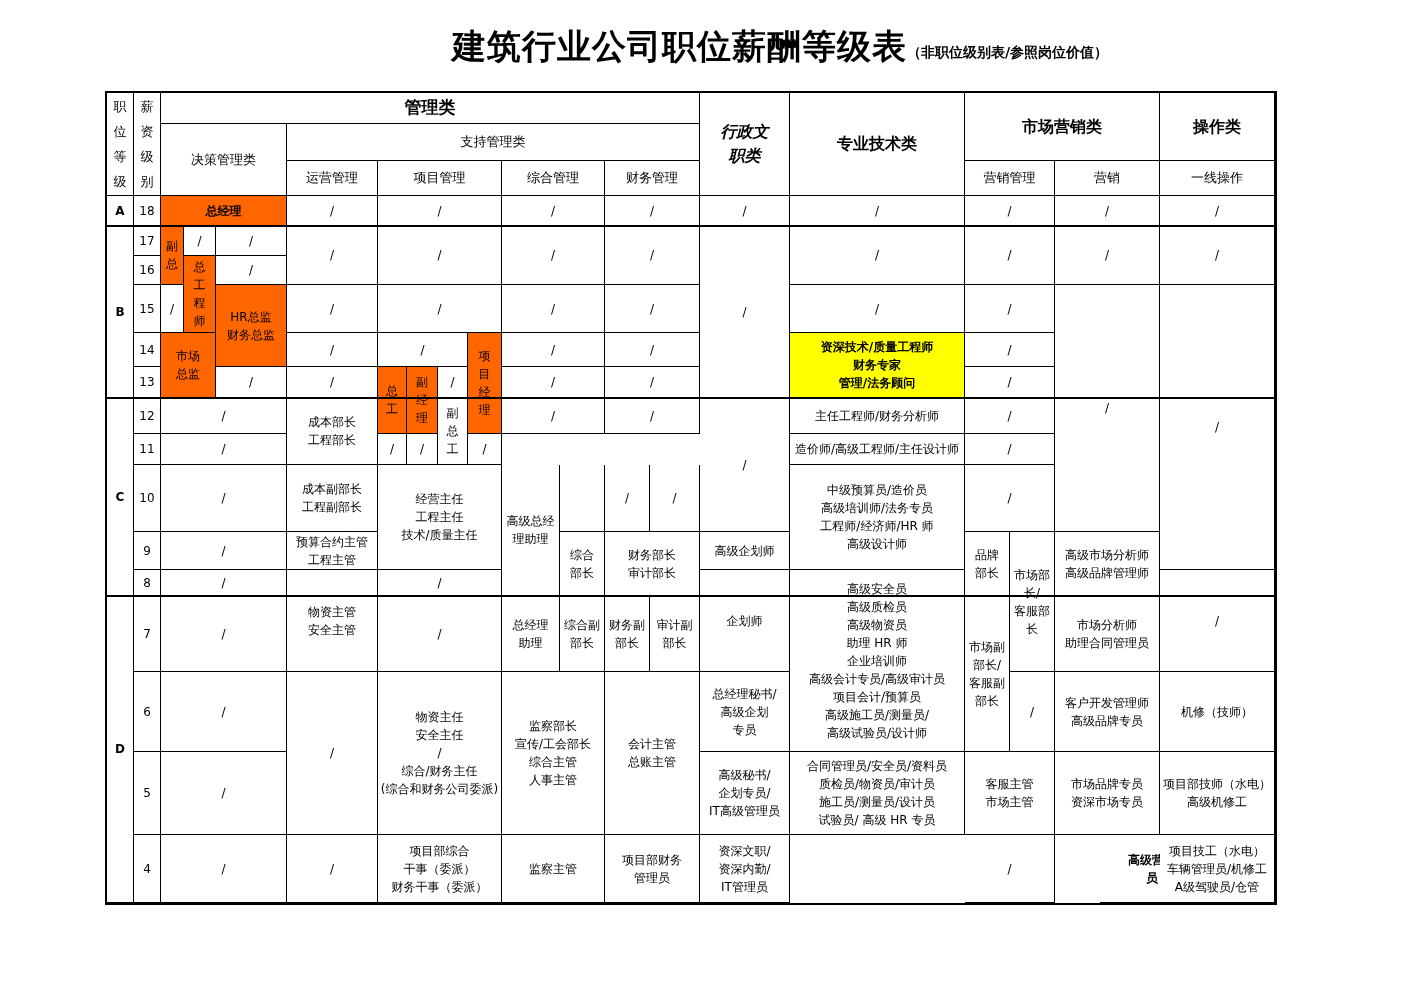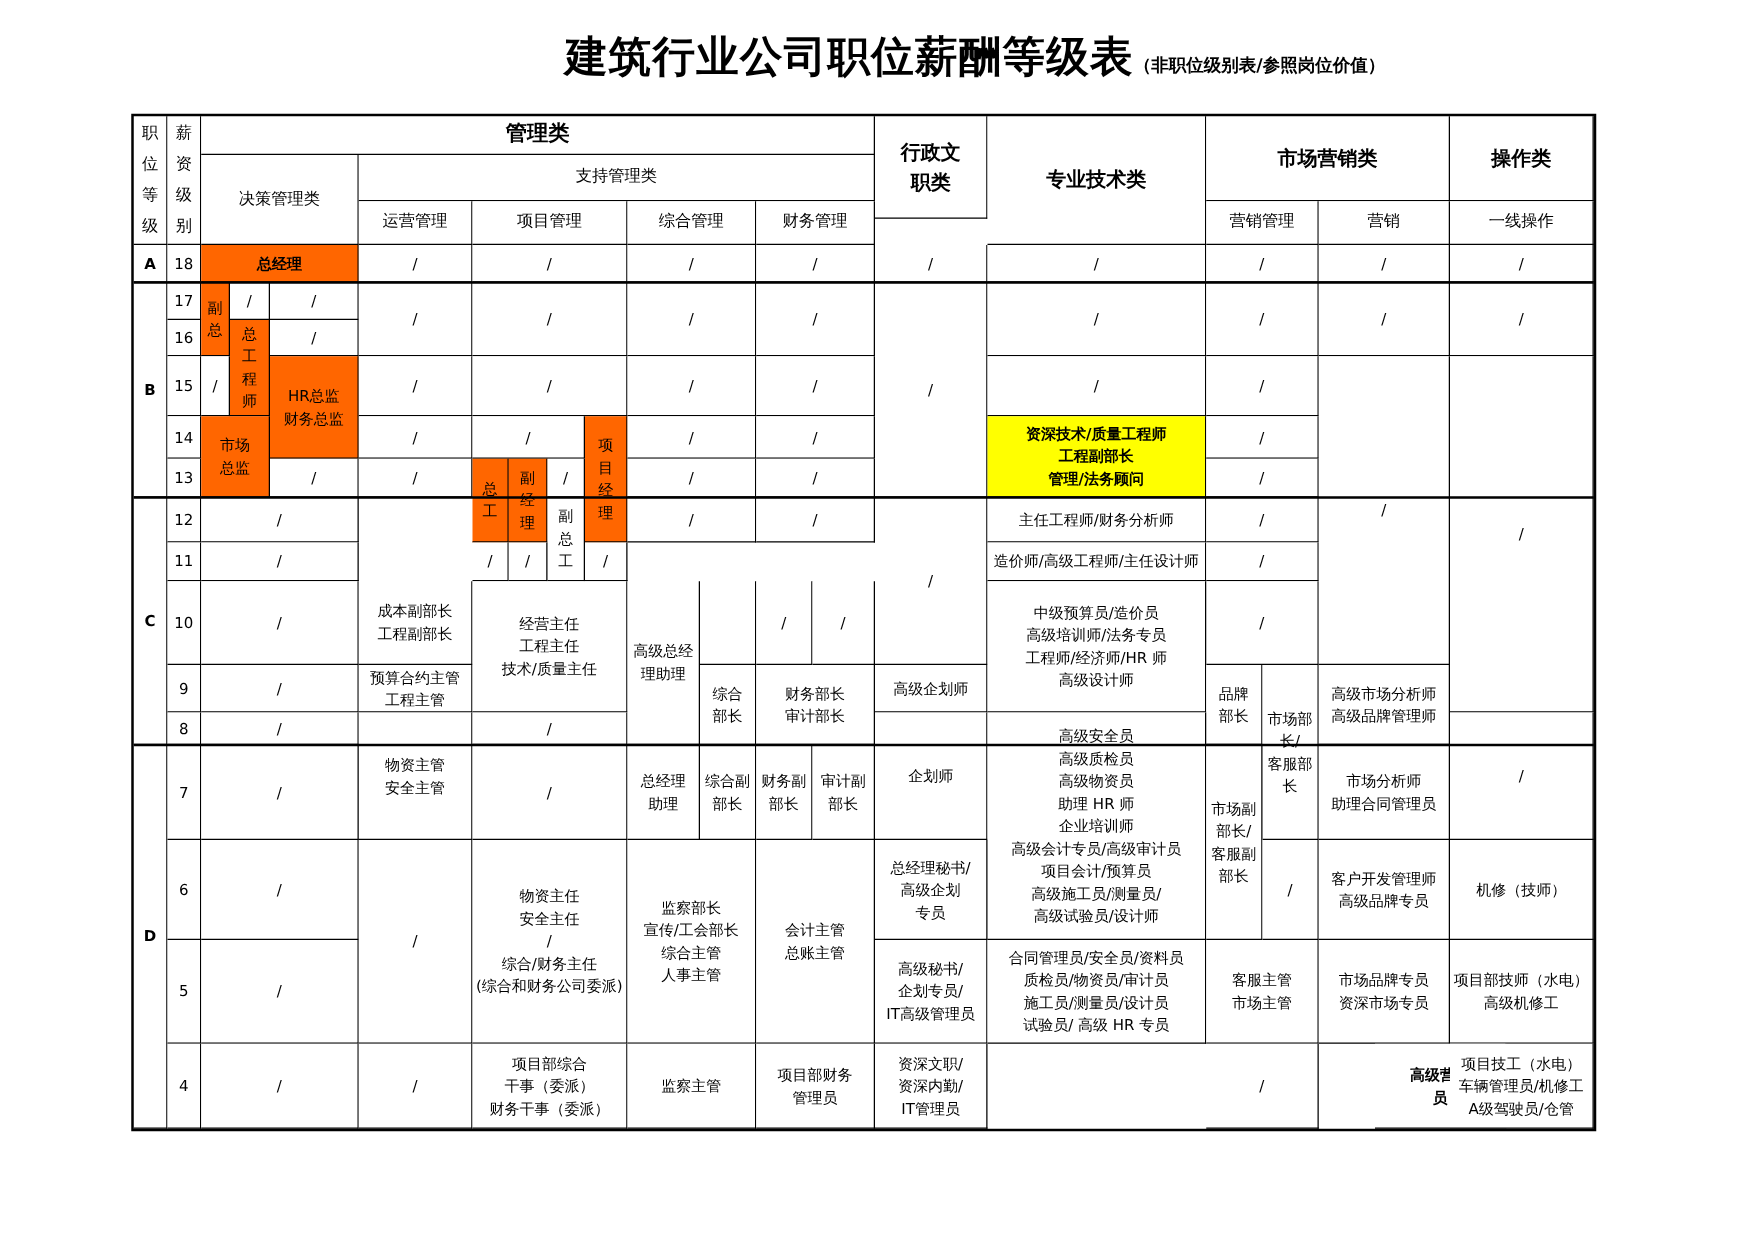--- a/index.html
+++ b/index.html
@@ -38,21 +38,21 @@
 资
 级
 别</div>
     <div class="cell bold" style="left: 161px; top: 93px; width: 539px; height: 31px; font-size: 17px;">管理类</div>
     <div class="cell" style="left: 161px; top: 124px; width: 126px; height: 72px; font-size: 13px;">决策管理类</div>
     <div class="cell" style="left: 287px; top: 124px; width: 413px; height: 37px; font-size: 13px;">支持管理类</div>
     <div class="cell" style="left: 287px; top: 161px; width: 91px; height: 35px; font-size: 13px;">运营管理</div>
     <div class="cell" style="left: 378px; top: 161px; width: 124px; height: 35px; font-size: 13px;">项目管理</div>
     <div class="cell" style="left: 502px; top: 161px; width: 103px; height: 35px; font-size: 13px;">综合管理</div>
     <div class="cell" style="left: 605px; top: 161px; width: 95px; height: 35px; font-size: 13px;">财务管理</div>
-    <div class="cell bold" style="left: 700px; top: 93px; width: 90px; height: 82px; font-size: 16px;">行政文
+    <div class="cell bold" style="left: 700px; top: 93px; width: 90px; height: 103px; font-size: 16px; font-style: italic;">行政文
 职类</div>
     <div class="cell bold" style="left: 790px; top: 93px; width: 175px; height: 103px; font-size: 16px;">专业技术类</div>
     <div class="cell bold" style="left: 965px; top: 93px; width: 195px; height: 68px; font-size: 16px;">市场营销类</div>
     <div class="cell" style="left: 965px; top: 161px; width: 90px; height: 35px; font-size: 13px;">营销管理</div>
     <div class="cell" style="left: 1055px; top: 161px; width: 105px; height: 35px; font-size: 13px;">营销</div>
     <div class="cell bold" style="left: 1160px; top: 93px; width: 115px; height: 68px; font-size: 16px;">操作类</div>
     <div class="cell" style="left: 1160px; top: 161px; width: 115px; height: 35px; font-size: 13px;">一线操作</div>
     <div class="cell bold" style="left: 107px; top: 196px; width: 27px; height: 30px;">A</div>
     <div class="cell bold" style="left: 107px; top: 226px; width: 27px; height: 172px;">B</div>
     <div class="cell bold" style="left: 107px; top: 398px; width: 27px; height: 198px;">C</div>
@@ -128,40 +128,42 @@
     <div class="cell" style="left: 605px; top: 226px; width: 95px; height: 59px;">/</div>
     <div class="cell" style="left: 605px; top: 285px; width: 95px; height: 48px;">/</div>
     <div class="cell" style="left: 605px; top: 333px; width: 95px; height: 34px;">/</div>
     <div class="cell" style="left: 605px; top: 367px; width: 95px; height: 31px;">/</div>
     <div class="cell" style="left: 605px; top: 398px; width: 95px; height: 36px;">/</div>
     <div class="cell" style="left: 700px; top: 226px; width: 90px; height: 172px;">/</div>
     <div class="cell" style="left: 700px; top: 398px; width: 90px; height: 134px;">/</div>
     <div class="cell" style="left: 790px; top: 226px; width: 175px; height: 59px;">/</div>
     <div class="cell" style="left: 790px; top: 285px; width: 175px; height: 48px;">/</div>
     <div class="cell yellow" style="left: 790px; top: 333px; width: 175px; height: 65px;">资深技术/质量工程师
-工程副部长
+财务专家
 管理/法务顾问</div>
     <div class="cell" style="left: 790px; top: 398px; width: 175px; height: 36px;">主任工程师/财务分析师</div>
     <div class="cell" style="left: 790px; top: 434px; width: 175px; height: 31px;">造价师/高级工程师/主任设计师</div>
     <div class="cell" style="left: 965px; top: 226px; width: 90px; height: 59px;">/</div>
     <div class="cell" style="left: 965px; top: 285px; width: 90px; height: 48px;">/</div>
     <div class="cell" style="left: 965px; top: 333px; width: 90px; height: 34px;">/</div>
     <div class="cell" style="left: 965px; top: 367px; width: 90px; height: 31px;">/</div>
     <div class="cell" style="left: 965px; top: 398px; width: 90px; height: 36px;">/</div>
     <div class="cell" style="left: 965px; top: 434px; width: 90px; height: 31px;">/</div>
     <div class="cell" style="left: 965px; top: 465px; width: 90px; height: 67px;">/</div>
     <div class="cell" style="left: 1055px; top: 226px; width: 105px; height: 59px;">/</div>
     <div class="cell" style="left: 1055px; top: 285px; width: 105px; height: 247px;">/</div>
     <div class="cell" style="left: 1160px; top: 226px; width: 115px; height: 59px;">/</div>
     <div class="cell" style="left: 1160px; top: 285px; width: 115px; height: 285px;">/</div>
     <div class="cell" style="left: 161px; top: 398px; width: 126px; height: 36px;">/</div>
     <div class="cell" style="left: 161px; top: 434px; width: 126px; height: 31px;">/</div>
     <div class="cell" style="left: 161px; top: 465px; width: 126px; height: 67px;">/</div>
     <div class="cell" style="left: 161px; top: 532px; width: 126px; height: 38px;">/</div>
     <div class="cell" style="left: 161px; top: 570px; width: 126px; height: 26px;">/</div>
+    <div class="cell" style="left: 287px; top: 398px; width: 91px; height: 67px;">成本部长
+工程部长</div>
     <div class="cell" style="left: 287px; top: 465px; width: 91px; height: 67px;">成本副部长
 工程副部长</div>
     <div class="cell" style="left: 287px; top: 532px; width: 91px; height: 38px;">预算合约主管
 工程主管</div>
     <div class="cell" style="left: 287px; top: 570px; width: 91px; height: 102px;">物资主管
 安全主管</div>
     <div class="cell" style="left: 378px; top: 465px; width: 124px; height: 105px;">经营主任
 工程主任
 技术/质量主任</div>
     <div class="cell" style="left: 378px; top: 570px; width: 124px; height: 26px;">/</div>

